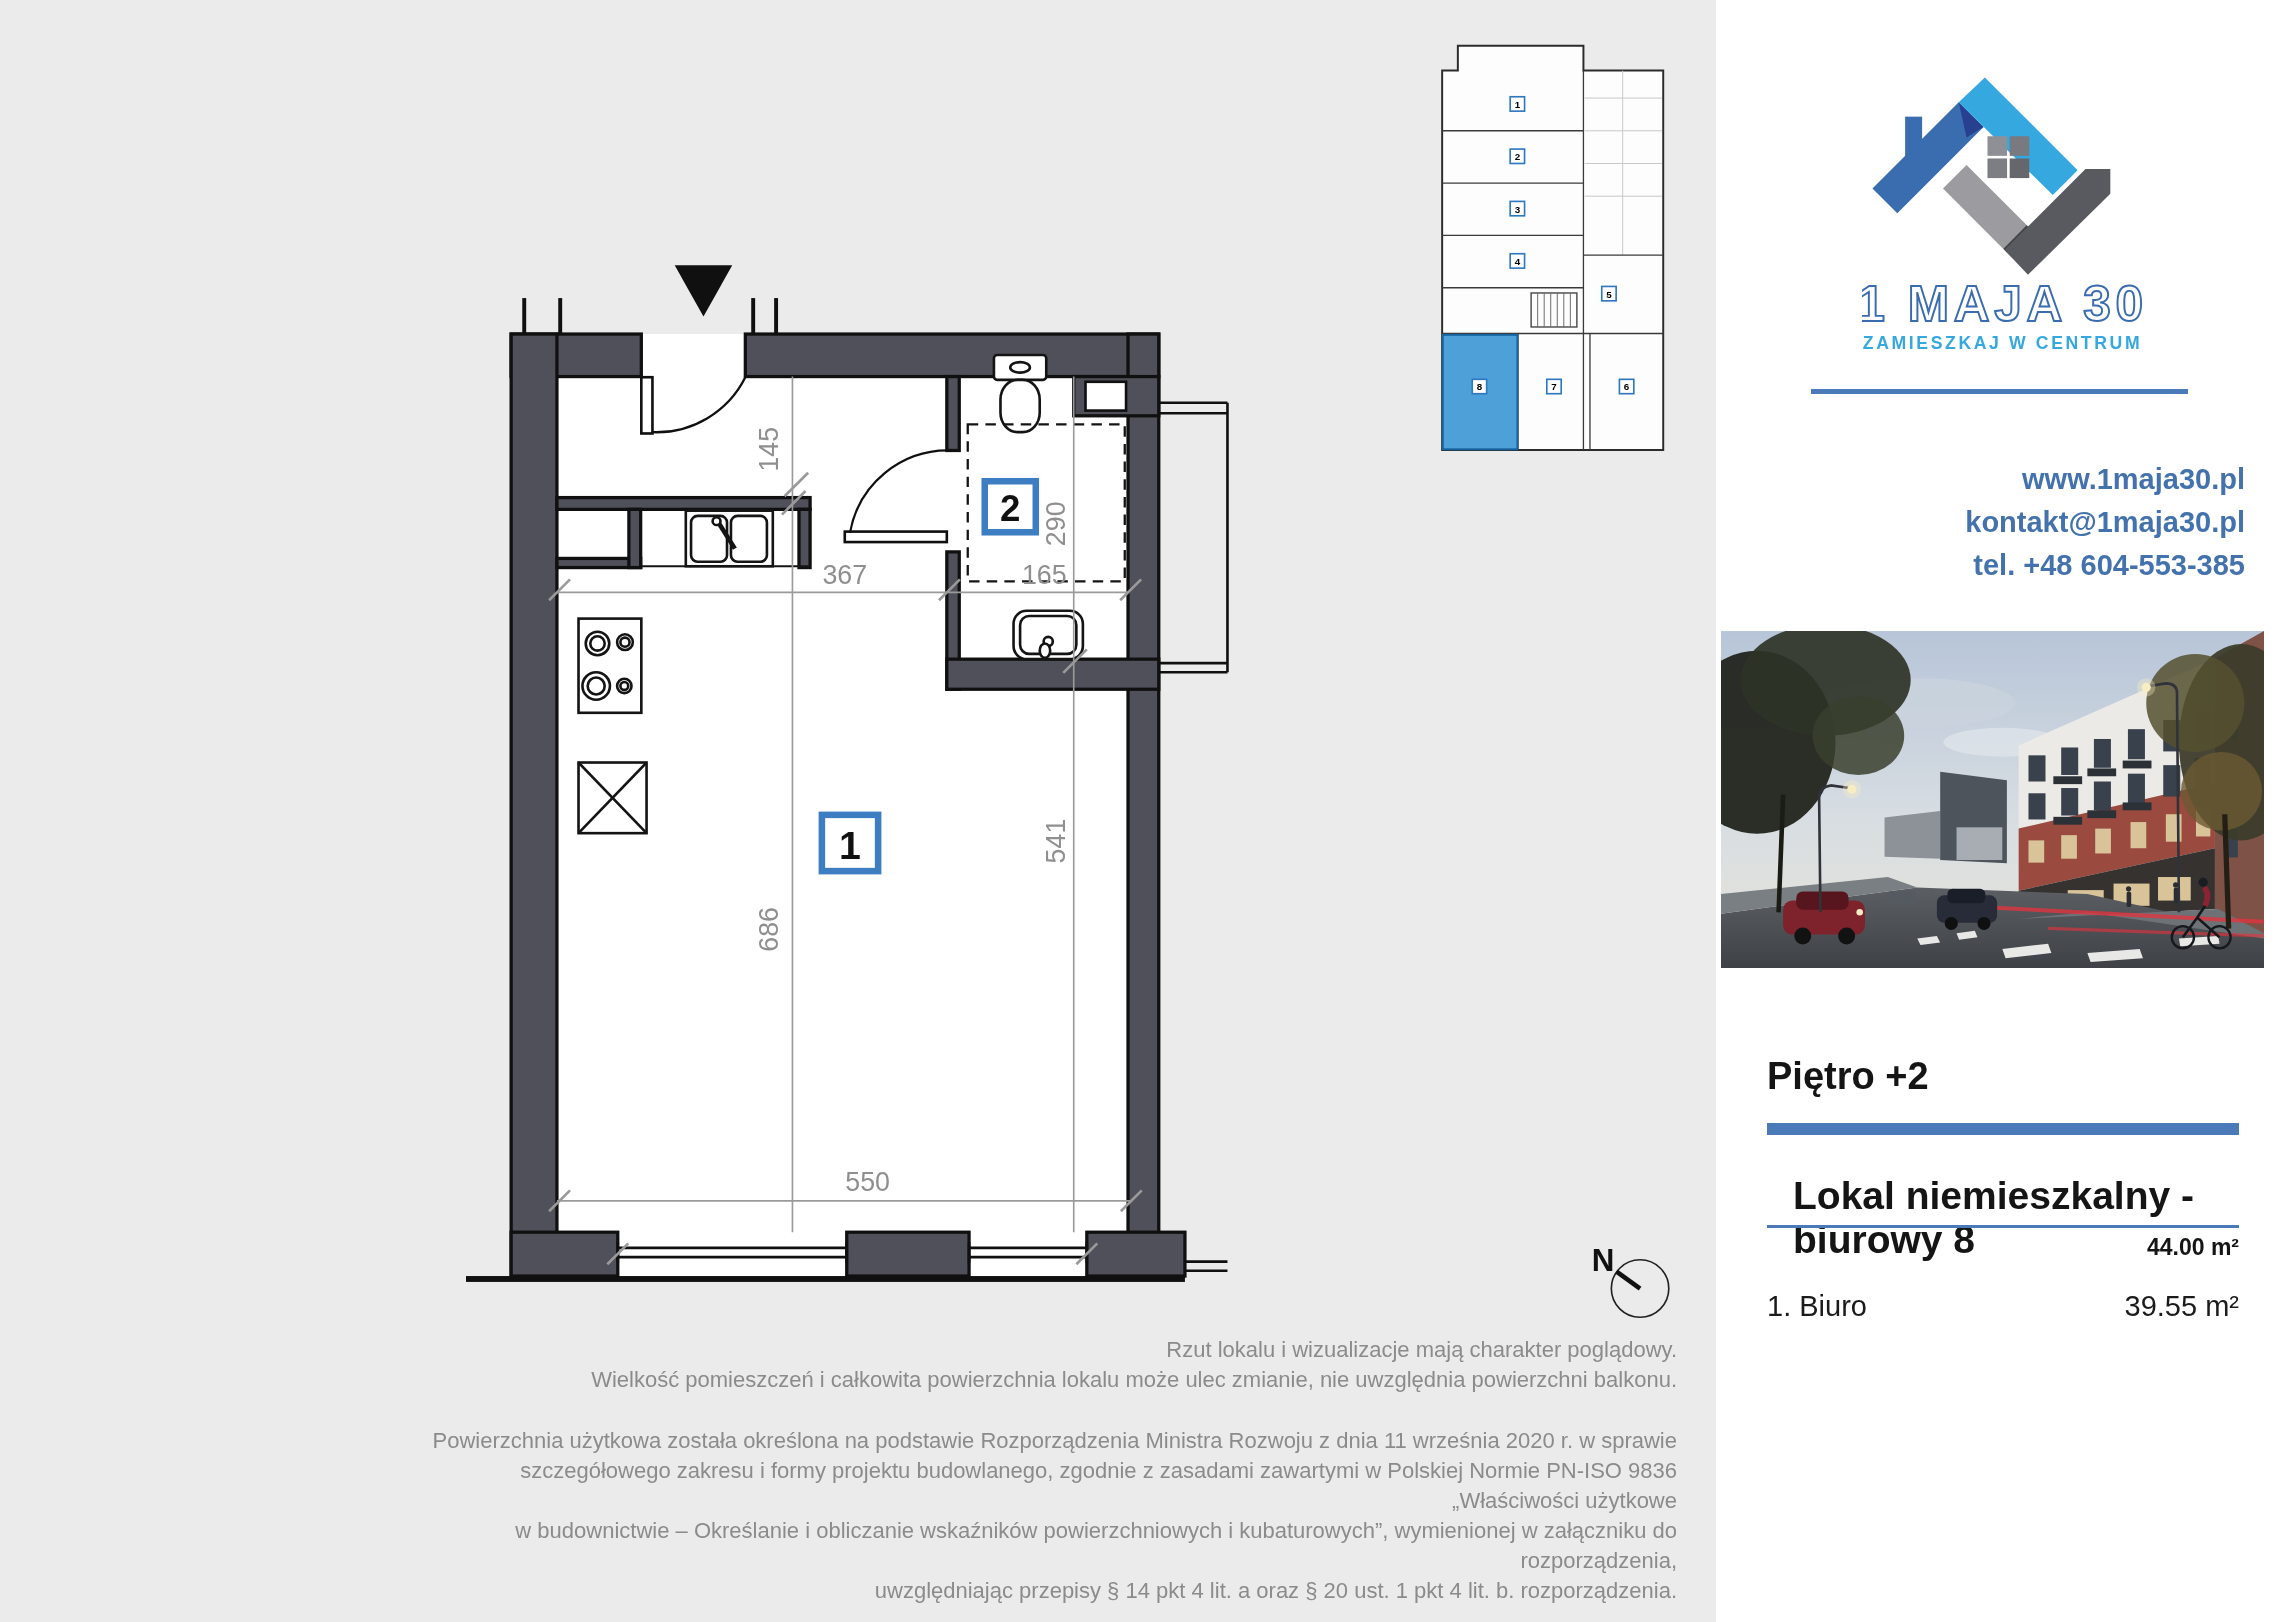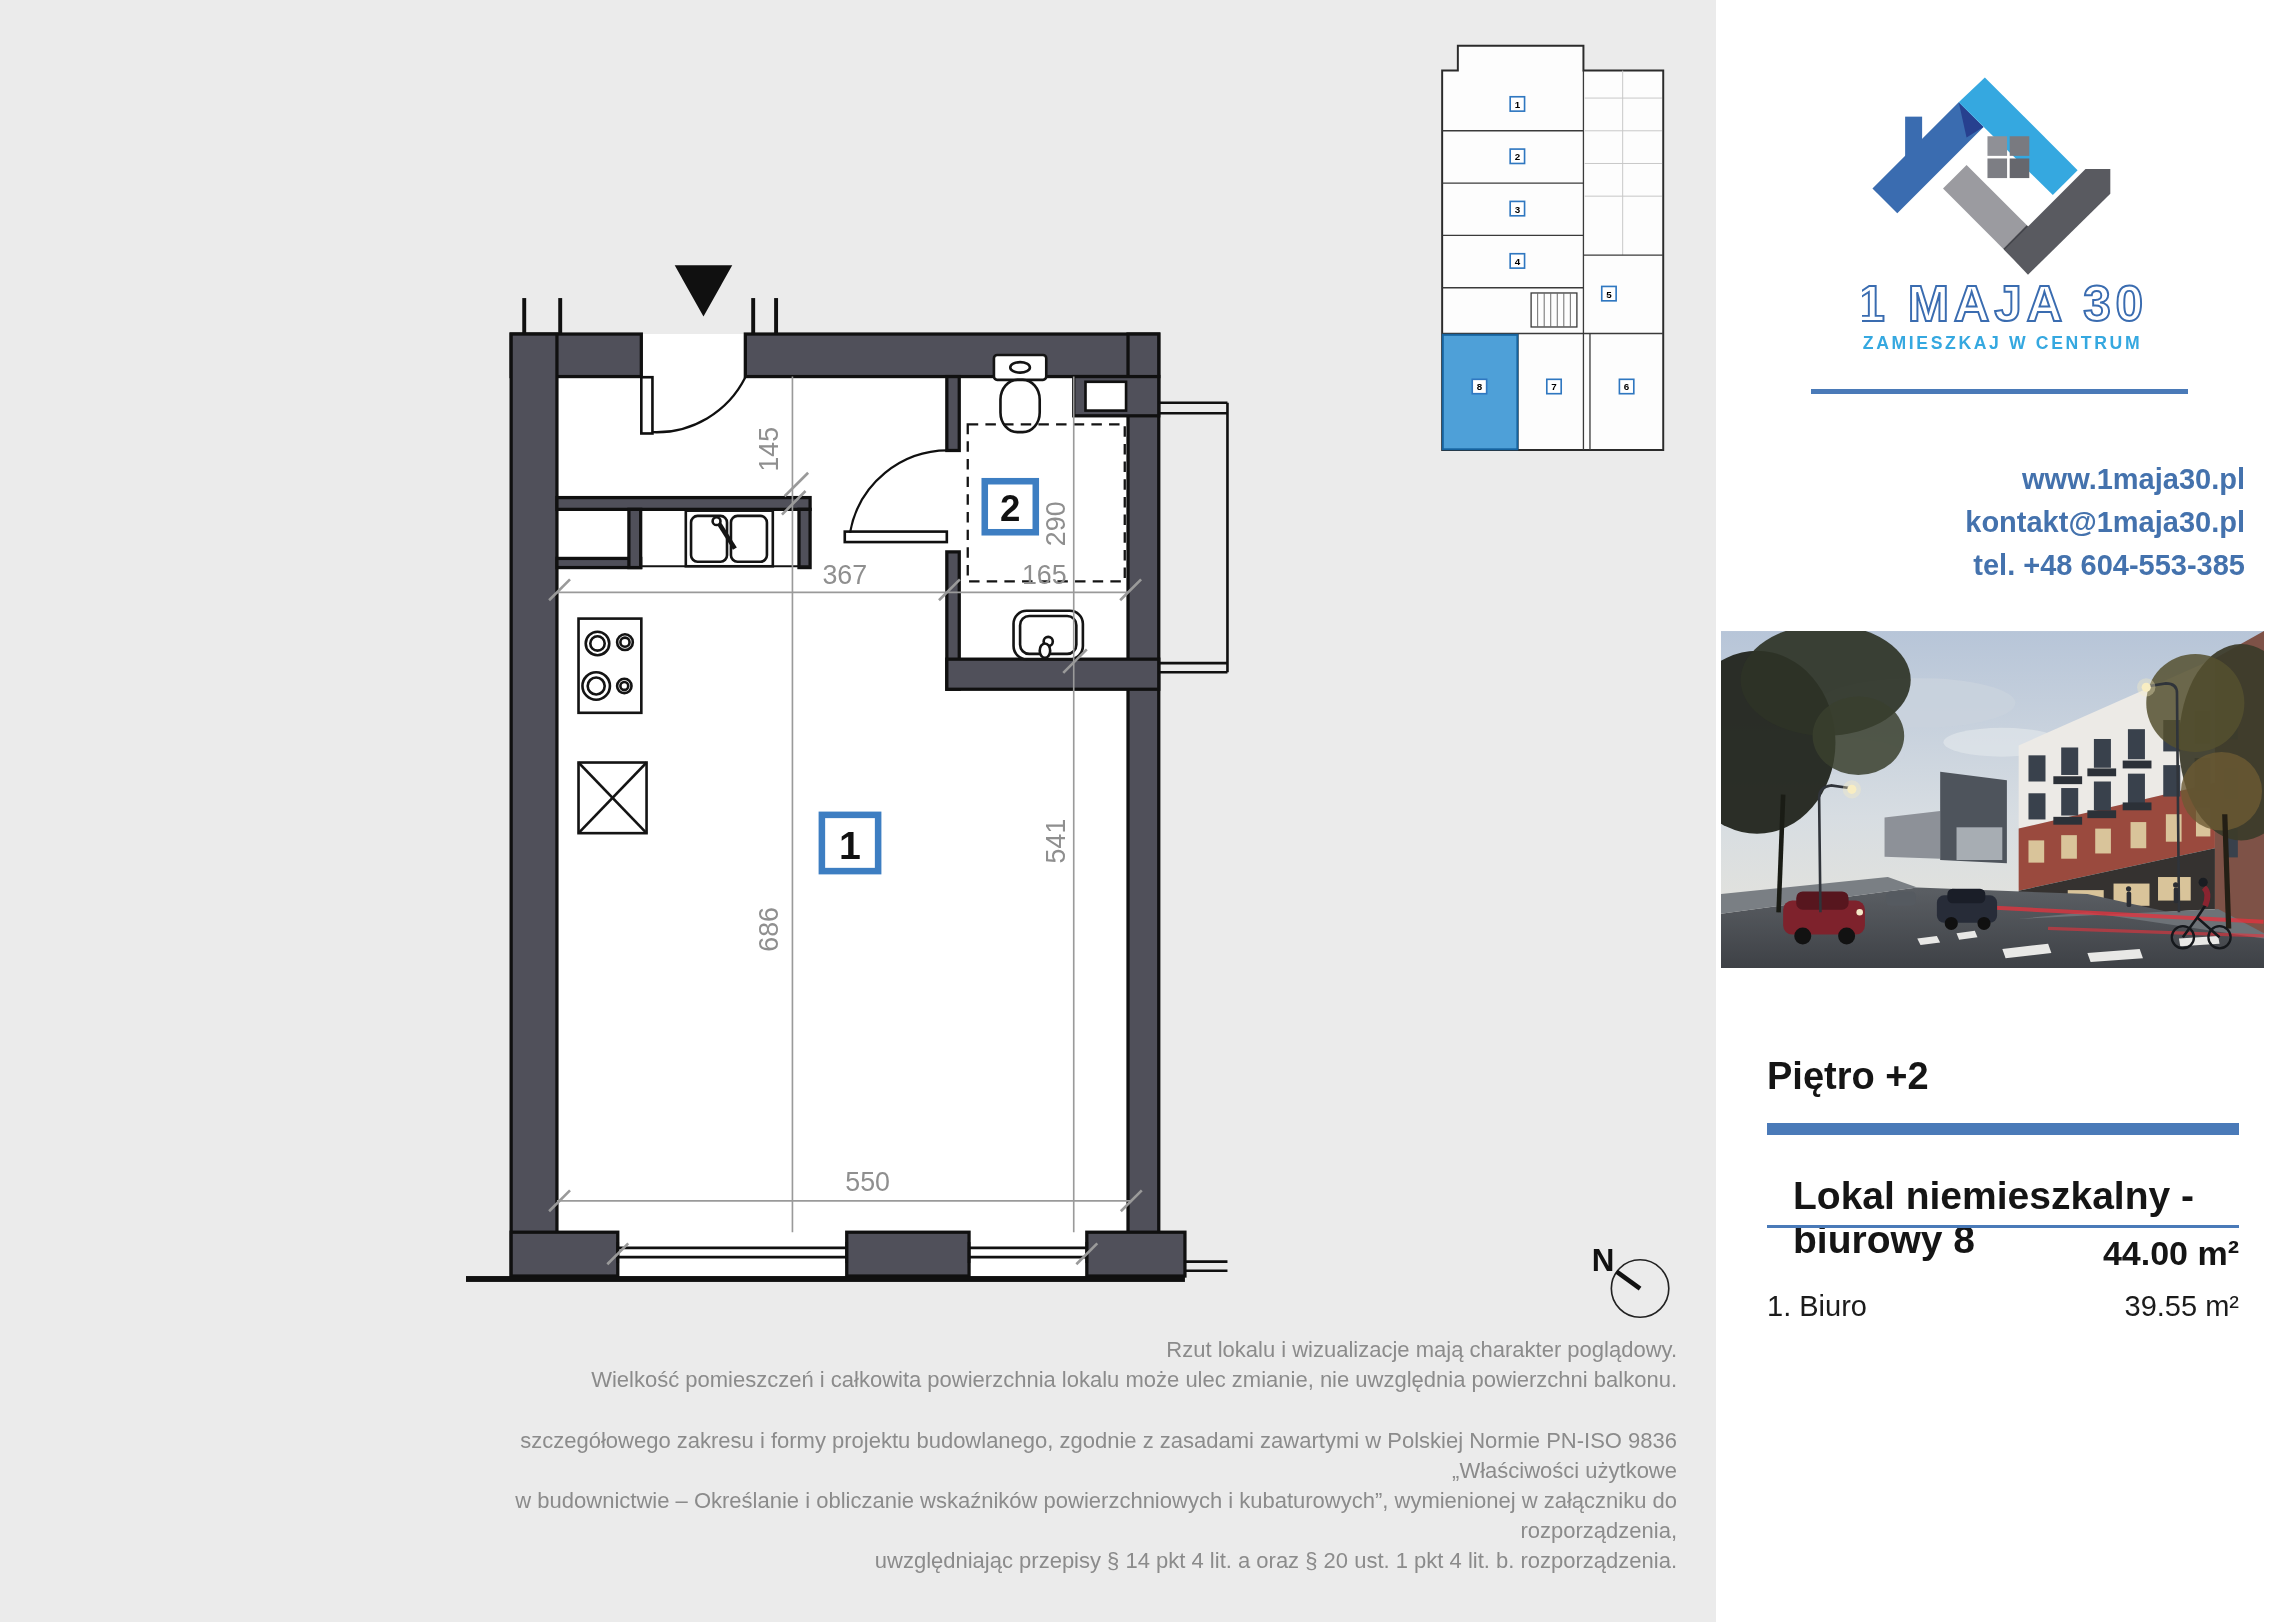--- a/index.html
+++ b/index.html
@@ -10,21 +10,21 @@
   .panel{left:1716px;top:0;width:580px;height:1623px;background:#ffffff;}
   .logo-svg{left:1862px;top:51px;width:281px;height:311px;}
   .divider{left:1811px;top:389px;width:377px;height:4.6px;background:#4a7ab8;}
   .contact{left:1767px;top:458px;width:478px;text-align:right;color:#4472ad;
            font-size:29px;font-weight:700;line-height:43px;}
   .photo{left:1721px;top:631px;width:543px;height:337px;}
   .h-floor{left:1767px;top:1055px;width:472px;font-size:38px;font-weight:700;color:#151515;}
   .bar-thick{left:1767px;top:1123px;width:472px;height:12.4px;background:#4a7ab8;}
   .h-unit{left:1767px;top:1174px;width:472px;font-size:39px;font-weight:700;color:#151515;margin-left:26px;}
   .bar-thin{left:1767px;top:1225px;width:472px;height:3.3px;background:#4a7ab8;}
-  .total{left:1767px;top:1234px;width:472px;text-align:right;font-size:34px;font-weight:700;color:#151515;}
+  .total{left:1767px;top:1234px;width:472px;text-align:right;font-size:23px;font-weight:700;color:#151515;}
   .room-row{left:1767px;width:472px;display:flex;justify-content:space-between;
             font-size:29px;color:#1b1b1b;}
   .row1{top:1290px;} .row2{top:1338px;}
   
   .plan{left:452px;top:249px;width:779px;height:1099px;}
   .miniplan{left:1433px;top:39px;width:242px;height:419px;}
   .compass{left:1580px;top:1233px;width:111px;height:98px;}
   
   .disclaimer{left:393px;top:1335px;width:1284px;text-align:right;color:#8b8b8b;
               font-size:22px;line-height:30px;}
@@ -417,20 +417,21 @@
 
   <div class="abs room-row row1">
     <span>1. Biuro</span>
     <span>39.55 m²</span>
   </div>
 
   <div class="abs disclaimer">
     <div>Rzut lokalu i wizualizacje mają charakter poglądowy.</div>
     <div>Wielkość pomieszczeń i całkowita powierzchnia lokalu może ulec zmianie, nie uwzględnia powierzchni balkonu.</div>
     <div class="gap"></div>
+    <div>Powierzchnia użytkowa została określona na podstawie Rozporządzenia Ministra Rozwoju z dnia 11 września 2020 r. w sprawie</div>
     <div>szczegółowego zakresu i formy projektu budowlanego, zgodnie z zasadami zawartymi w Polskiej Normie PN-ISO 9836 „Właściwości użytkowe</div>
     <div>w budownictwie – Określanie i obliczanie wskaźników powierzchniowych i kubaturowych”, wymienionej w załączniku do rozporządzenia,</div>
     <div>uwzględniając przepisy § 14 pkt 4 lit. a oraz § 20 ust. 1 pkt 4 lit. b. rozporządzenia.</div>
 
   </div>
 
 </div>
 
 
 </body></html>

